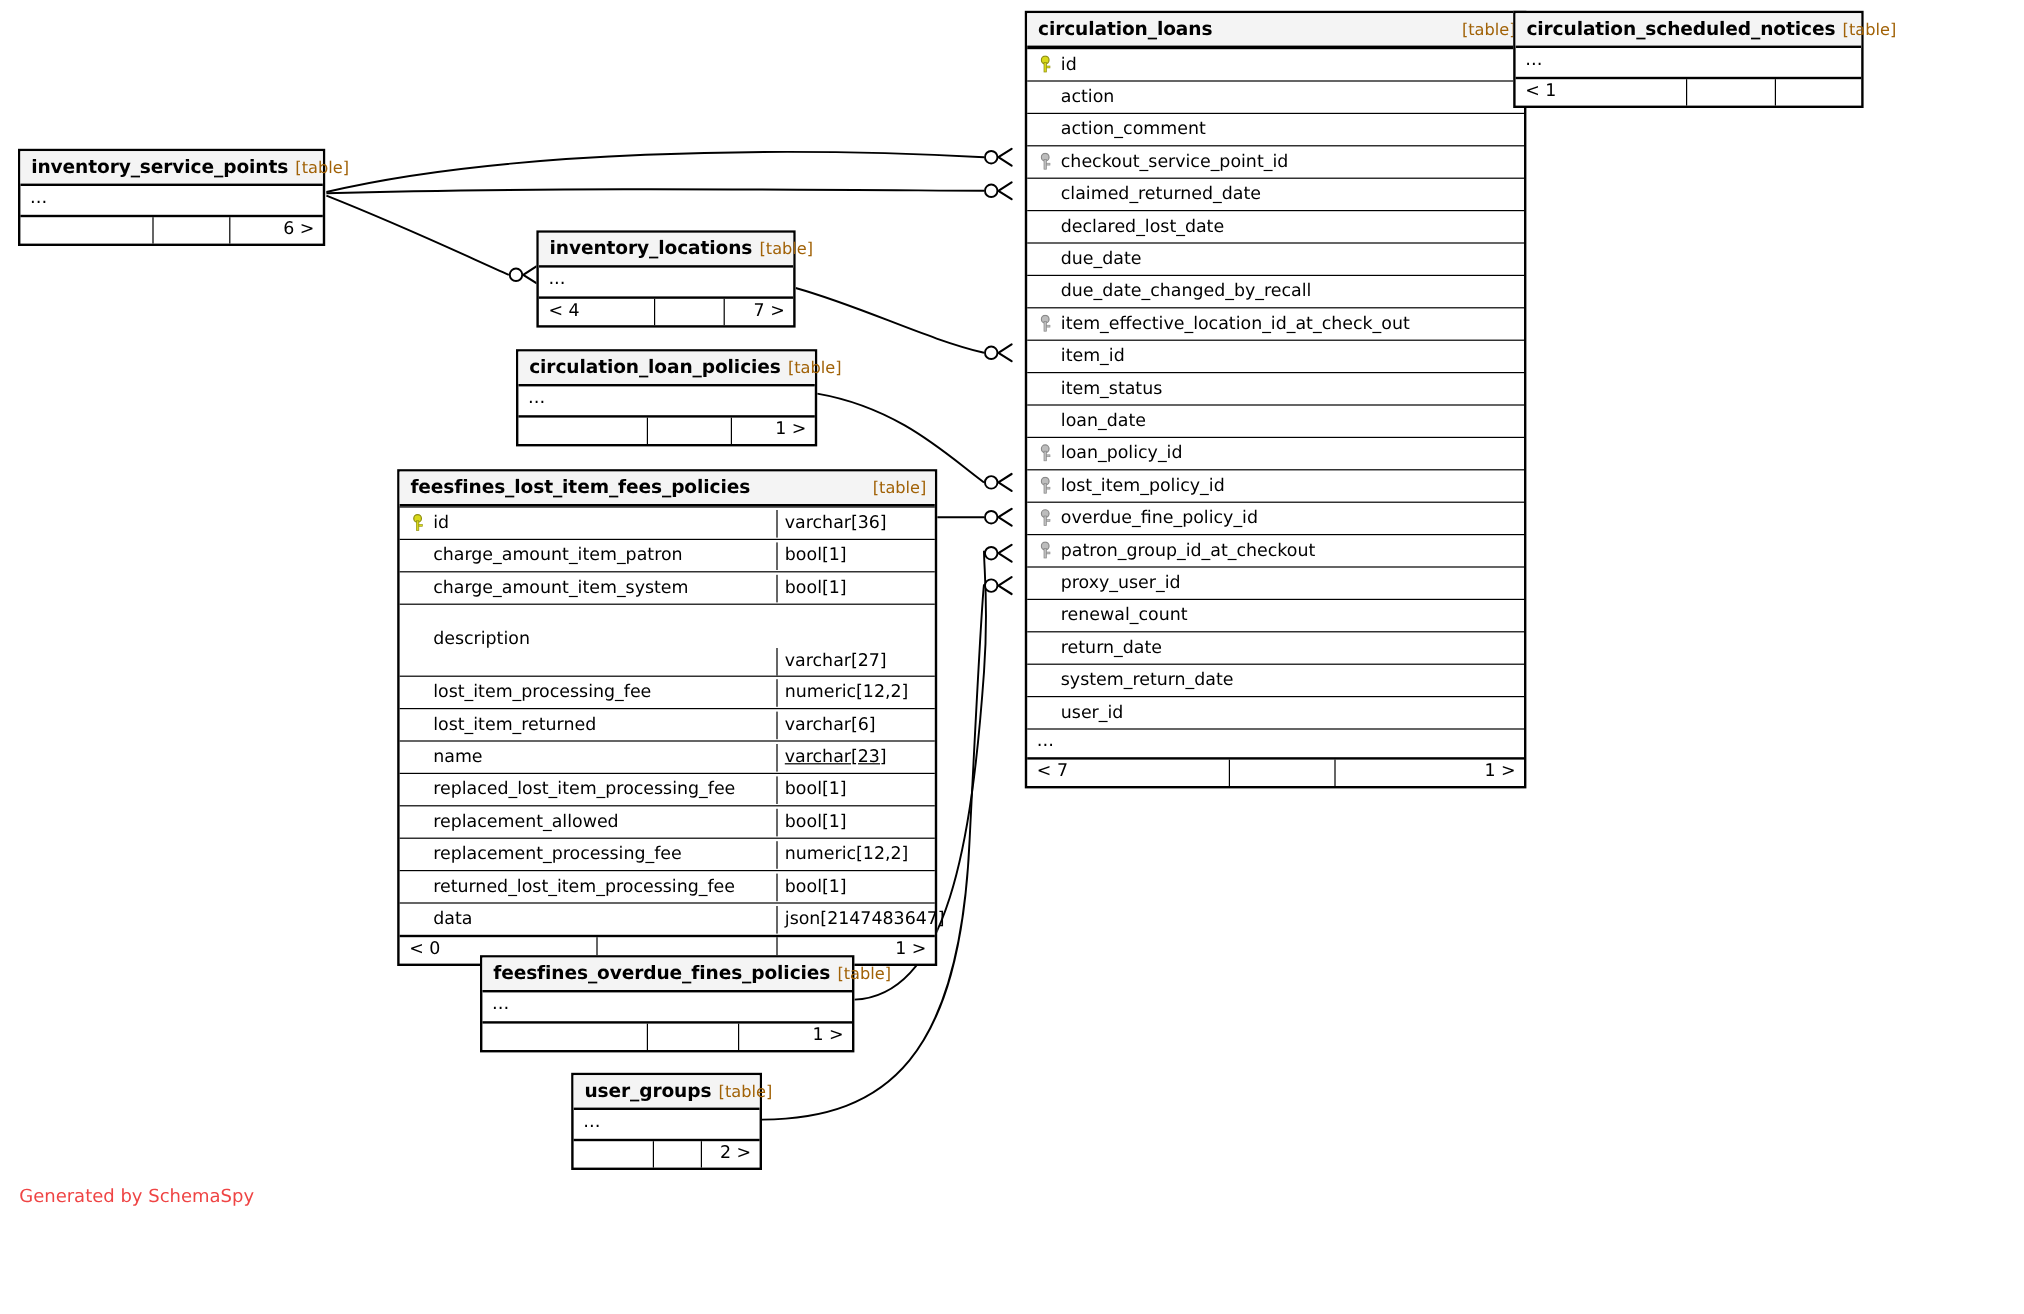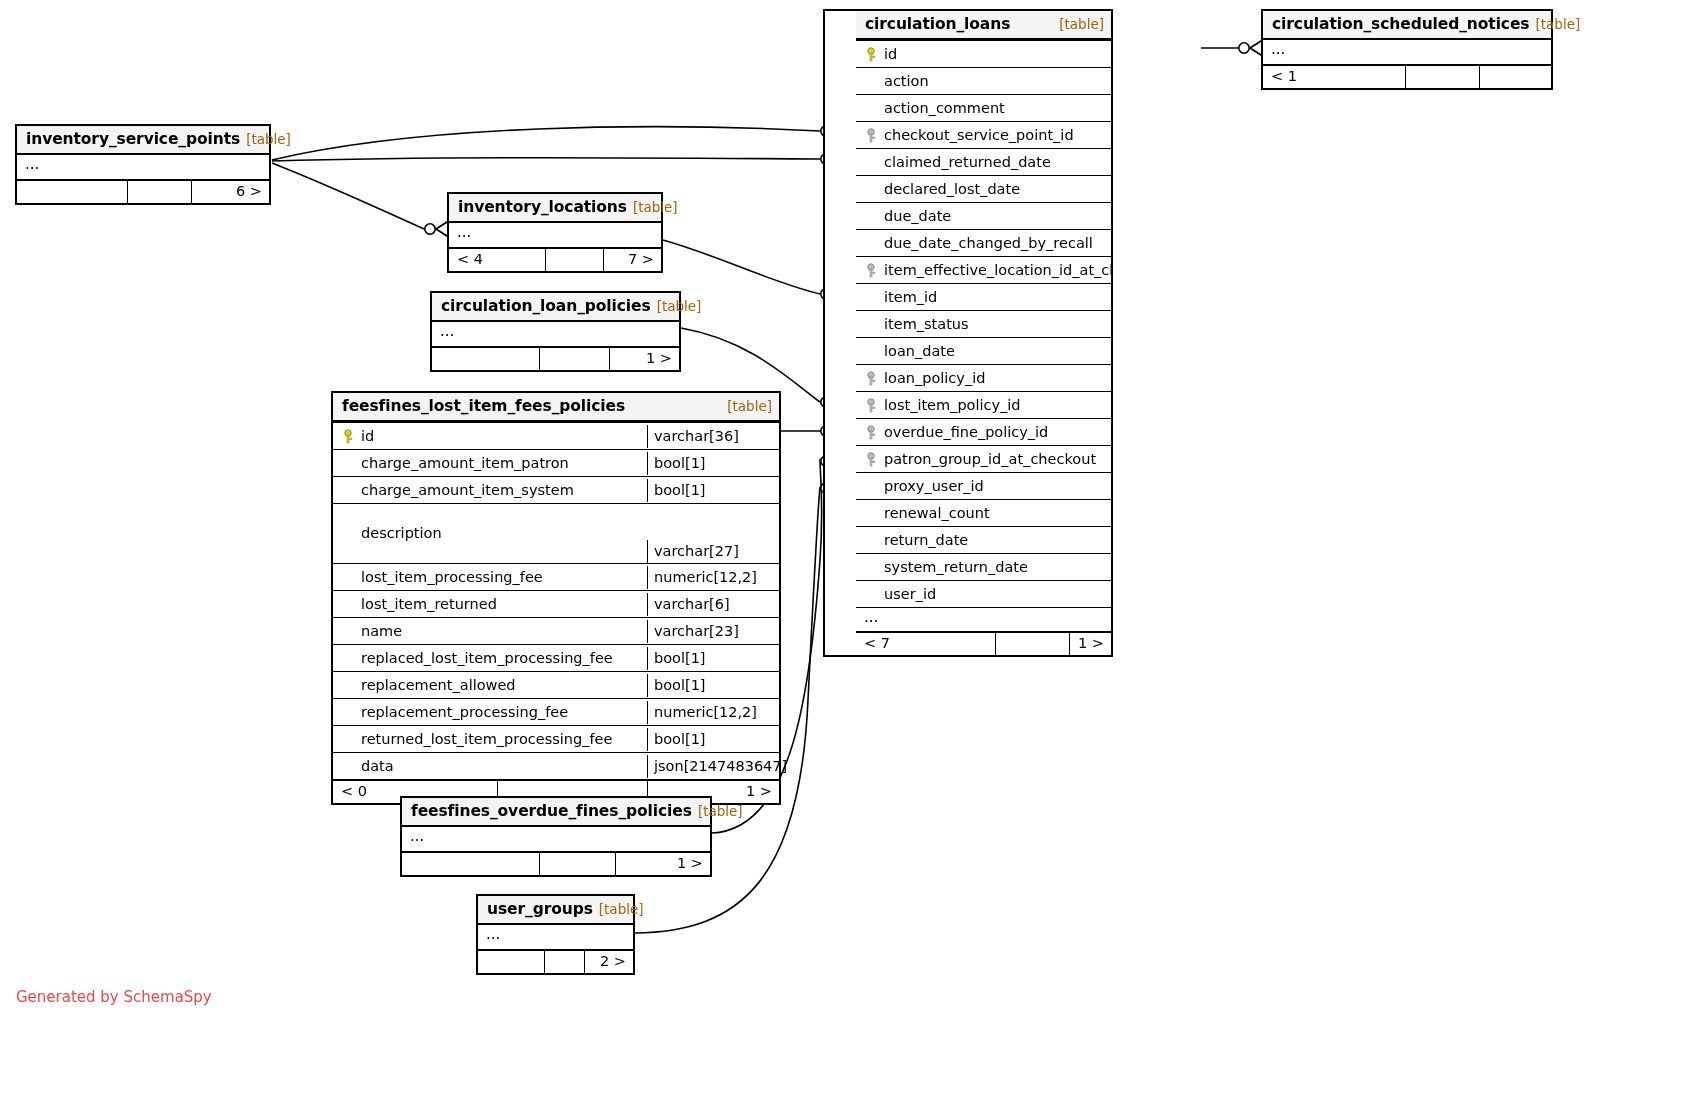--- a/index.html
+++ b/index.html
@@ -45,21 +45,21 @@
     border-top: 1px solid #000;
     box-sizing: border-box;
     min-height: 27px;
     align-items: center;
   }
   .col-row:first-of-type { border-top: none; }
   .col-name {
     flex: 1 1 auto;
     padding: 3px 6px 4px 8px;
     display: flex;
-    align-items: flex-end;
+    align-items: flex-start;
     white-space: nowrap;
     overflow: hidden;
   }
   .col-type {
     flex: 0 0 auto;
     border-left: 1px solid #000;
     padding: 3px 6px 4px 6px;
     white-space: nowrap;
     box-sizing: border-box;
   }
@@ -144,21 +144,21 @@
       <path d="M843,287 L832,294 L843,301"></path>
       <path d="M843,395 L832,402 L843,409"></path>
       <path d="M843,424 L832,431 L843,438"></path>
       <path d="M843,454 L832,461 L843,468"></path>
       <path d="M843,481 L832,488 L843,495"></path>
       <path d="M447,222 L436,229 L447,236"></path>
       <path d="M1261,41 L1250,48 L1261,55"></path>
     </g>
   </svg>
 
-  <div class="table-box thick" style="left:823px; top:9px; width:290px;padding-left:31px;">
+  <div class="table-box thick" style="left:854px; top:9px; width:418px;">
     <div class="tbl-header">
       <span class="tbl-name">circulation_loans</span>
       <span class="tbl-tag">[table]</span>
     </div>
 
     <div class="col-row">
       <div class="col-name">
         <span class="keyslot">
           <svg width="11" height="15" viewBox="0 0 11 15">
               <circle cx="4" cy="4" r="3.2" fill="#d9d919" stroke="#8f8f14" stroke-width="1"></circle>
@@ -466,21 +466,21 @@
         <span>lost_item_returned</span>
       </div>
       <div class="col-type" style="width:132px;">varchar[6]</div>
     </div>
 
     <div class="col-row">
       <div class="col-name">
         <span class="keyslot"></span>
         <span>name</span>
       </div>
-      <div class="col-type" style="width:132px;">varchar[23]</div>
+      <div class="col-type" style="width:132px;text-decoration:underline;">varchar[23]</div>
     </div>
 
     <div class="col-row">
       <div class="col-name">
         <span class="keyslot"></span>
         <span>replaced_lost_item_processing_fee</span>
       </div>
       <div class="col-type" style="width:132px;">bool[1]</div>
     </div>
 

